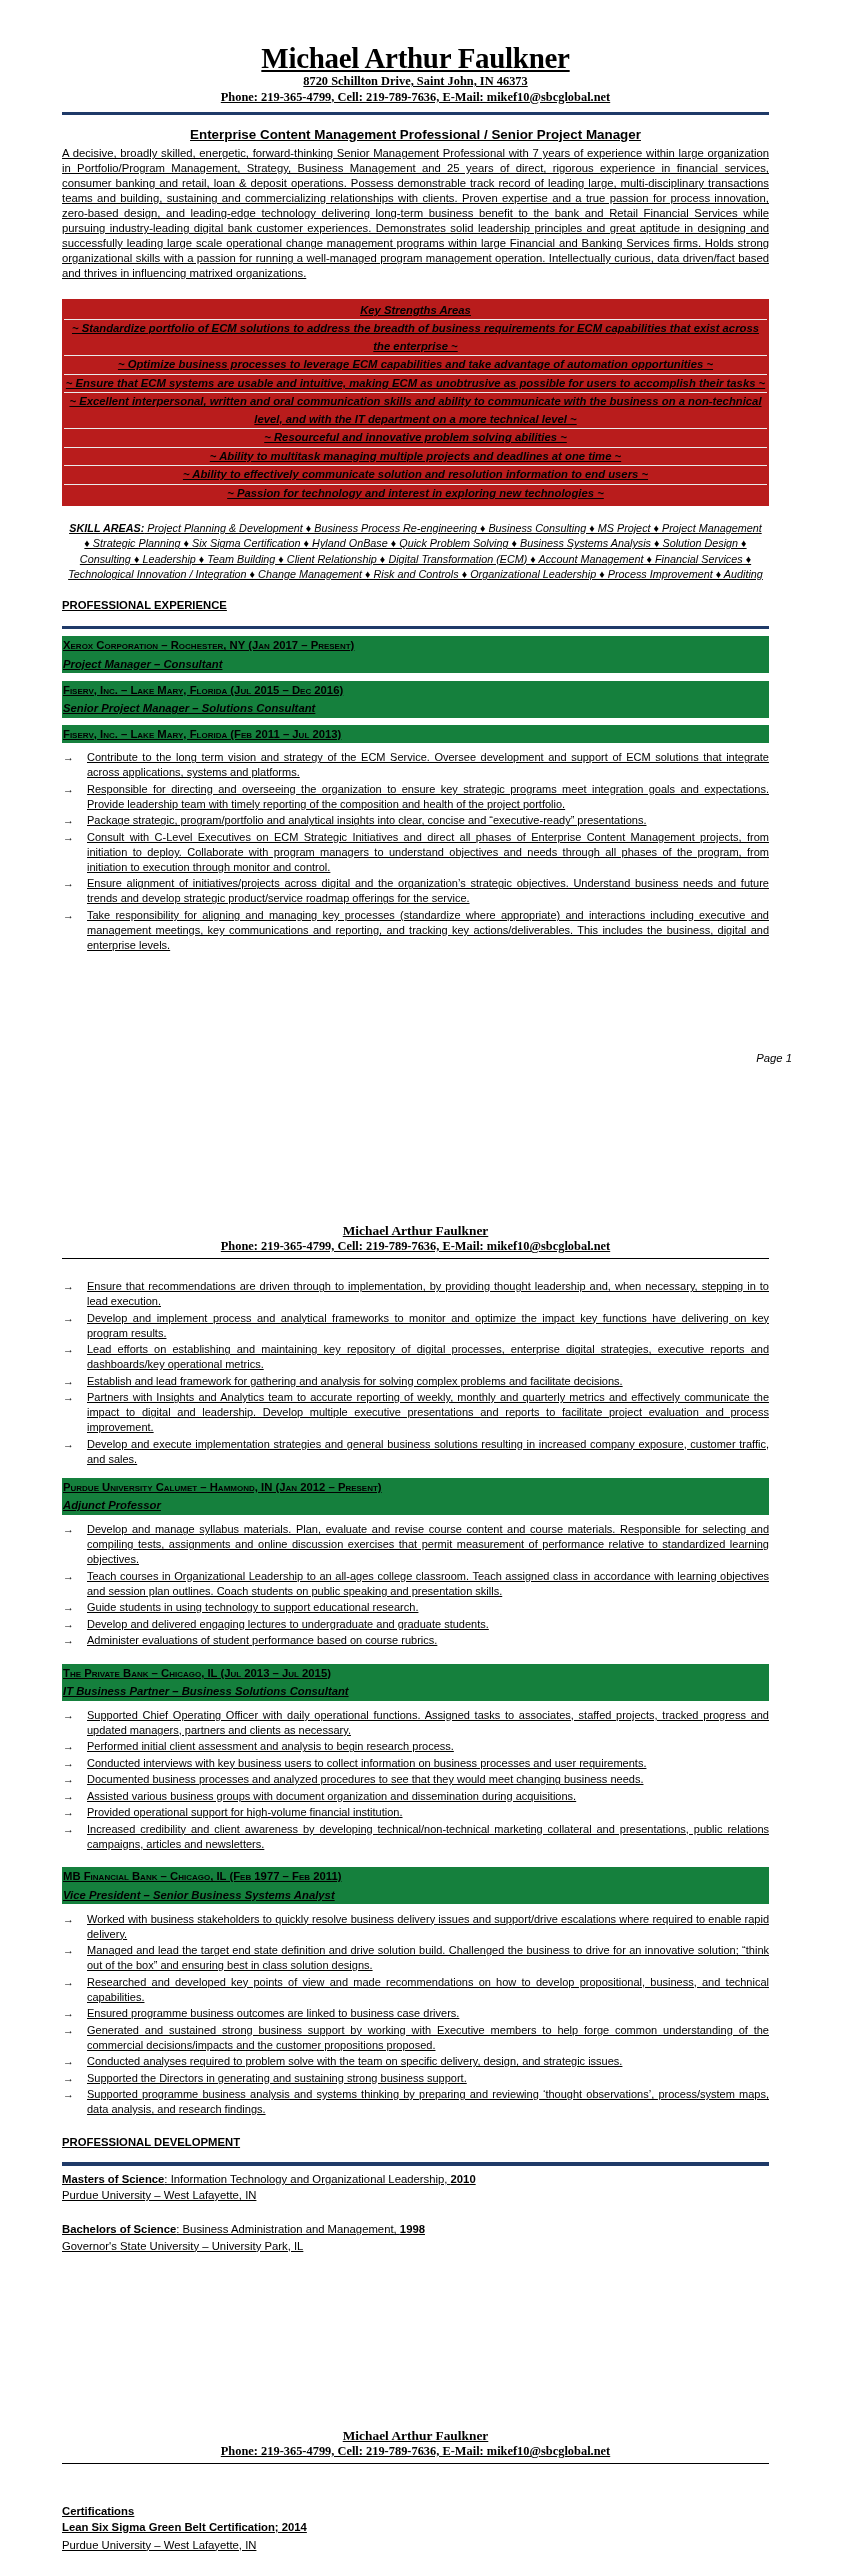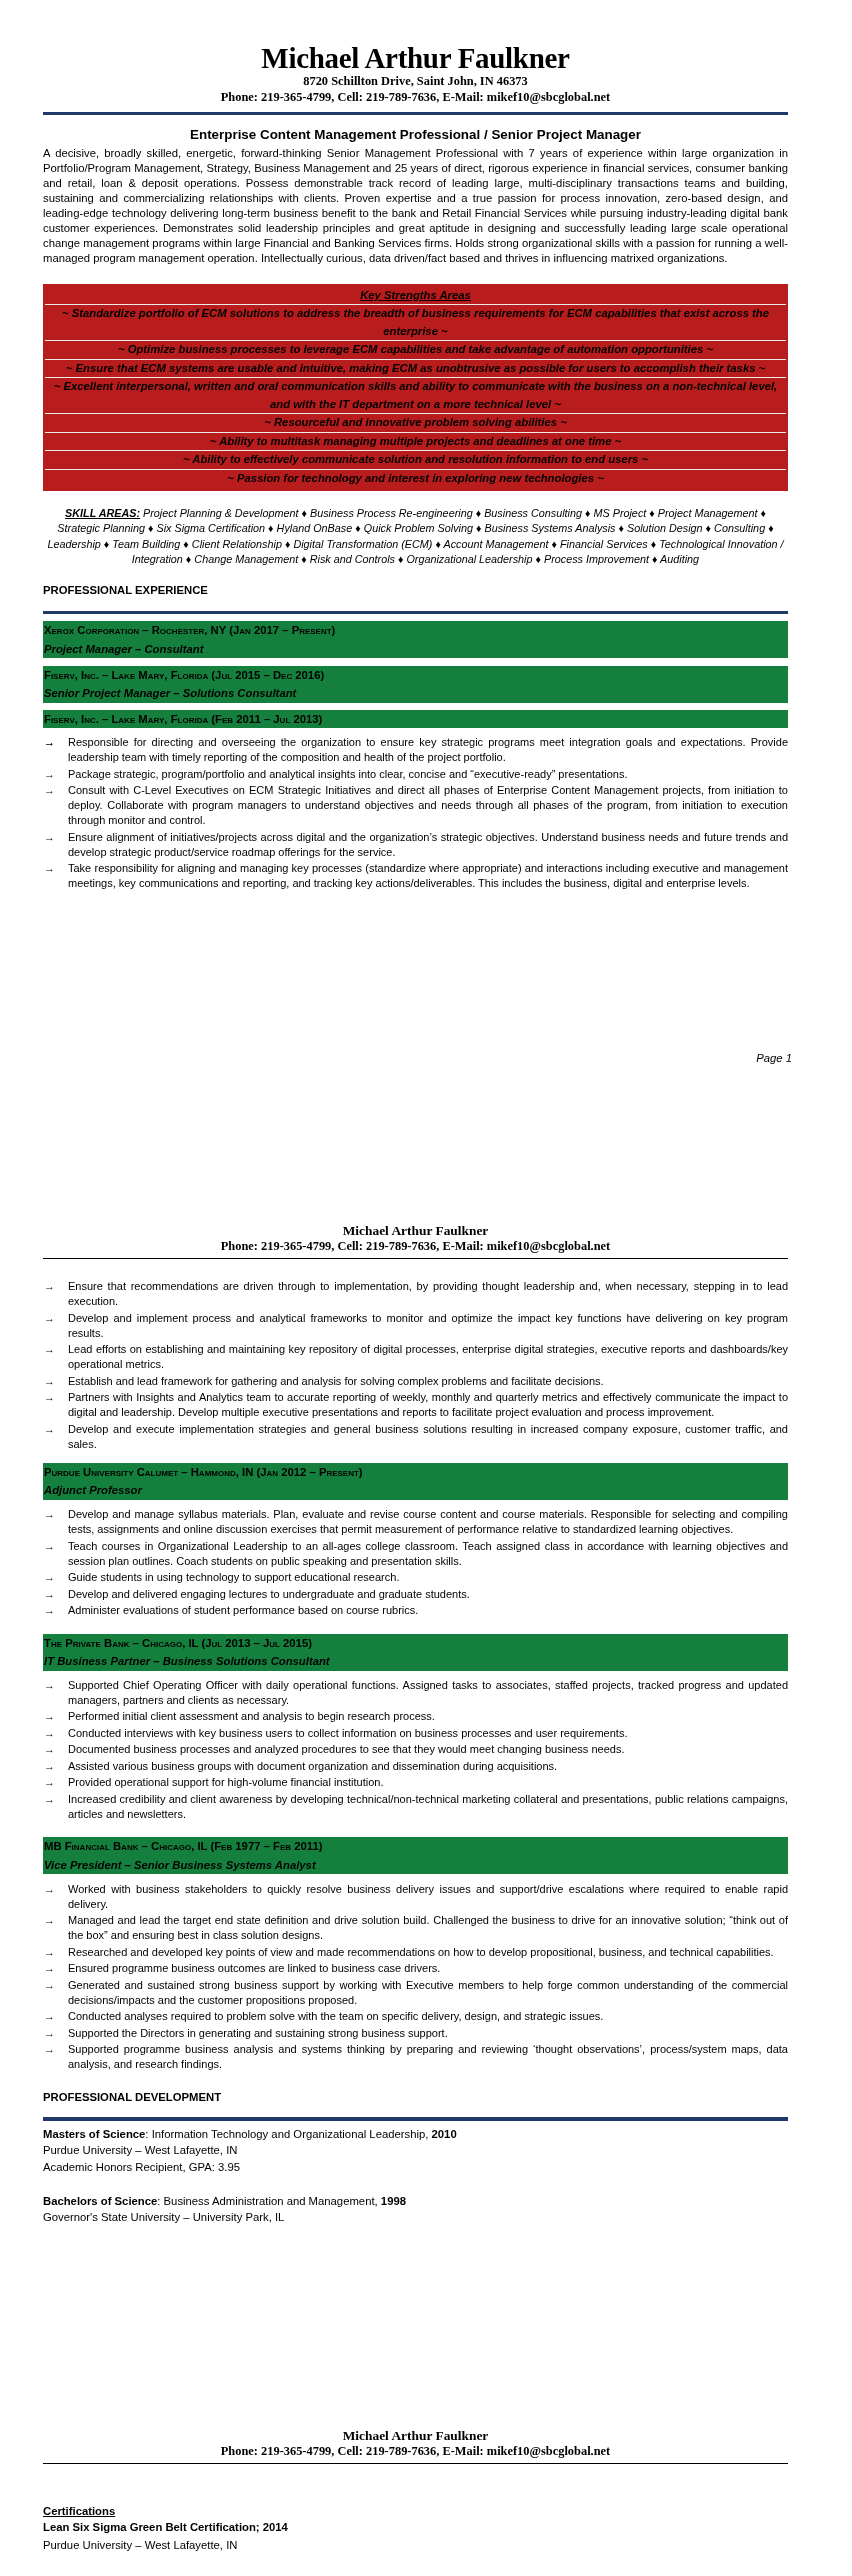--- a/index.html
+++ b/index.html
@@ -1,17 +1,17 @@
 <!DOCTYPE html>
 <html style="font-size:8.2px"><head>
 <meta charset="utf-8">
 <style>
   html, body { margin: 0; padding: 0; background: #ffffff; }
   body { width: 852px; color: #000; font-family: "Liberation Sans", sans-serif; }
-  .page { position: relative; width: 831px; height: 1205px; box-sizing: border-box; padding: 0 43px; overflow: hidden; }
+  .page { position: relative; width: 831px; height: 1205px; box-sizing: border-box; padding: 0 62px; overflow: hidden; text-decoration: underline; }
   .serif { font-family: "Liberation Serif", serif; font-weight: bold; text-align: center; }
 
   
   .p1-name { font-size: 29px; line-height: 31px; padding-top: 43px; letter-spacing: -0.3px; }
   .p1-addr { font-size: 12.4px; line-height: 15.5px; margin-top: 0; }
   .p1-contact { font-size: 12.4px; line-height: 15.5px; }
   .rule-blue { height: 3.1px; background: #1f3a68; margin-top: 7.2px; }
   .rule-blue.sec { margin-top: 0; }
 
   .headline { font-weight: bold; font-size: 13.4px; text-align: center; margin-top: 11.3px; line-height: 16.5px; }
@@ -86,21 +86,21 @@
     <div class="role">Project Manager – Consultant</div>
   </div>
   <div class="job-head">
     <div class="org">Fiserv, Inc. – Lake Mary, Florida (Jul 2015 – Dec 2016)</div>
     <div class="role">Senior Project Manager – Solutions Consultant</div>
   </div>
   <div class="job-head">
     <div class="org">Fiserv, Inc. – Lake Mary, Florida (Feb 2011 – Jul 2013)</div>
   </div>
   <ul class="bullets">
-    <li><span class="arrow">→</span></li>
+    <li><span class="arrow">→</span><span>Contribute to the long term vision and strategy of the ECM Service. Oversee development and support of ECM solutions that integrate across applications, systems and platforms.</span></li>
     <li><span class="arrow">→</span><span>Responsible for directing and overseeing the organization to ensure key strategic programs meet integration goals and expectations. Provide leadership team with timely reporting of the composition and health of the project portfolio.</span></li>
     <li><span class="arrow">→</span><span>Package strategic, program/portfolio and analytical insights into clear, concise and “executive-ready” presentations.</span></li>
     <li><span class="arrow">→</span><span>Consult with C-Level Executives on ECM Strategic Initiatives and direct all phases of Enterprise Content Management projects, from initiation to deploy. Collaborate with program managers to understand objectives and needs through all phases of the program, from initiation to execution through monitor and control.</span></li>
     <li><span class="arrow">→</span><span>Ensure alignment of initiatives/projects across digital and the organization’s strategic objectives. Understand business needs and future trends and develop strategic product/service roadmap offerings for the service.</span></li>
     <li><span class="arrow">→</span><span>Take responsibility for aligning and managing key processes (standardize where appropriate) and interactions including executive and management meetings, key communications and reporting, and tracking key actions/deliverables. This includes the business, digital and enterprise levels.</span></li>
   </ul>
 
   <div class="page-num" style="top:1052px;">Page 1</div>
 </div>
 
@@ -159,21 +159,20 @@
     <li><span class="arrow">→</span><span>Supported programme business analysis and systems thinking by preparing and reviewing ‘thought observations’, process/system maps, data analysis, and research findings.</span></li>
   </ul>
 
   <div class="sec-title" style="margin-top:17.5px;">PROFESSIONAL DEVELOPMENT</div>
   <div class="rule-blue sec"></div>
 
   <div class="edu">
     <div class="edu-block">
       <div><b>Masters of Science</b><span>: Information Technology and Organizational Leadership, </span><b>2010</b></div>
       <div>Purdue University – West Lafayette, IN</div>
-      <div>Academic Honors Recipient, GPA: 3.95</div>
     </div>
     <div class="edu-block">
       <div><b>Bachelors of Science</b><span>: Business Administration and Management, </span><b>1998</b></div>
       <div>Governor's State University – University Park, IL</div>
     </div>
   </div>
 
   <div class="page-num" style="top:1216px;">Page 2</div>
 </div>
 

